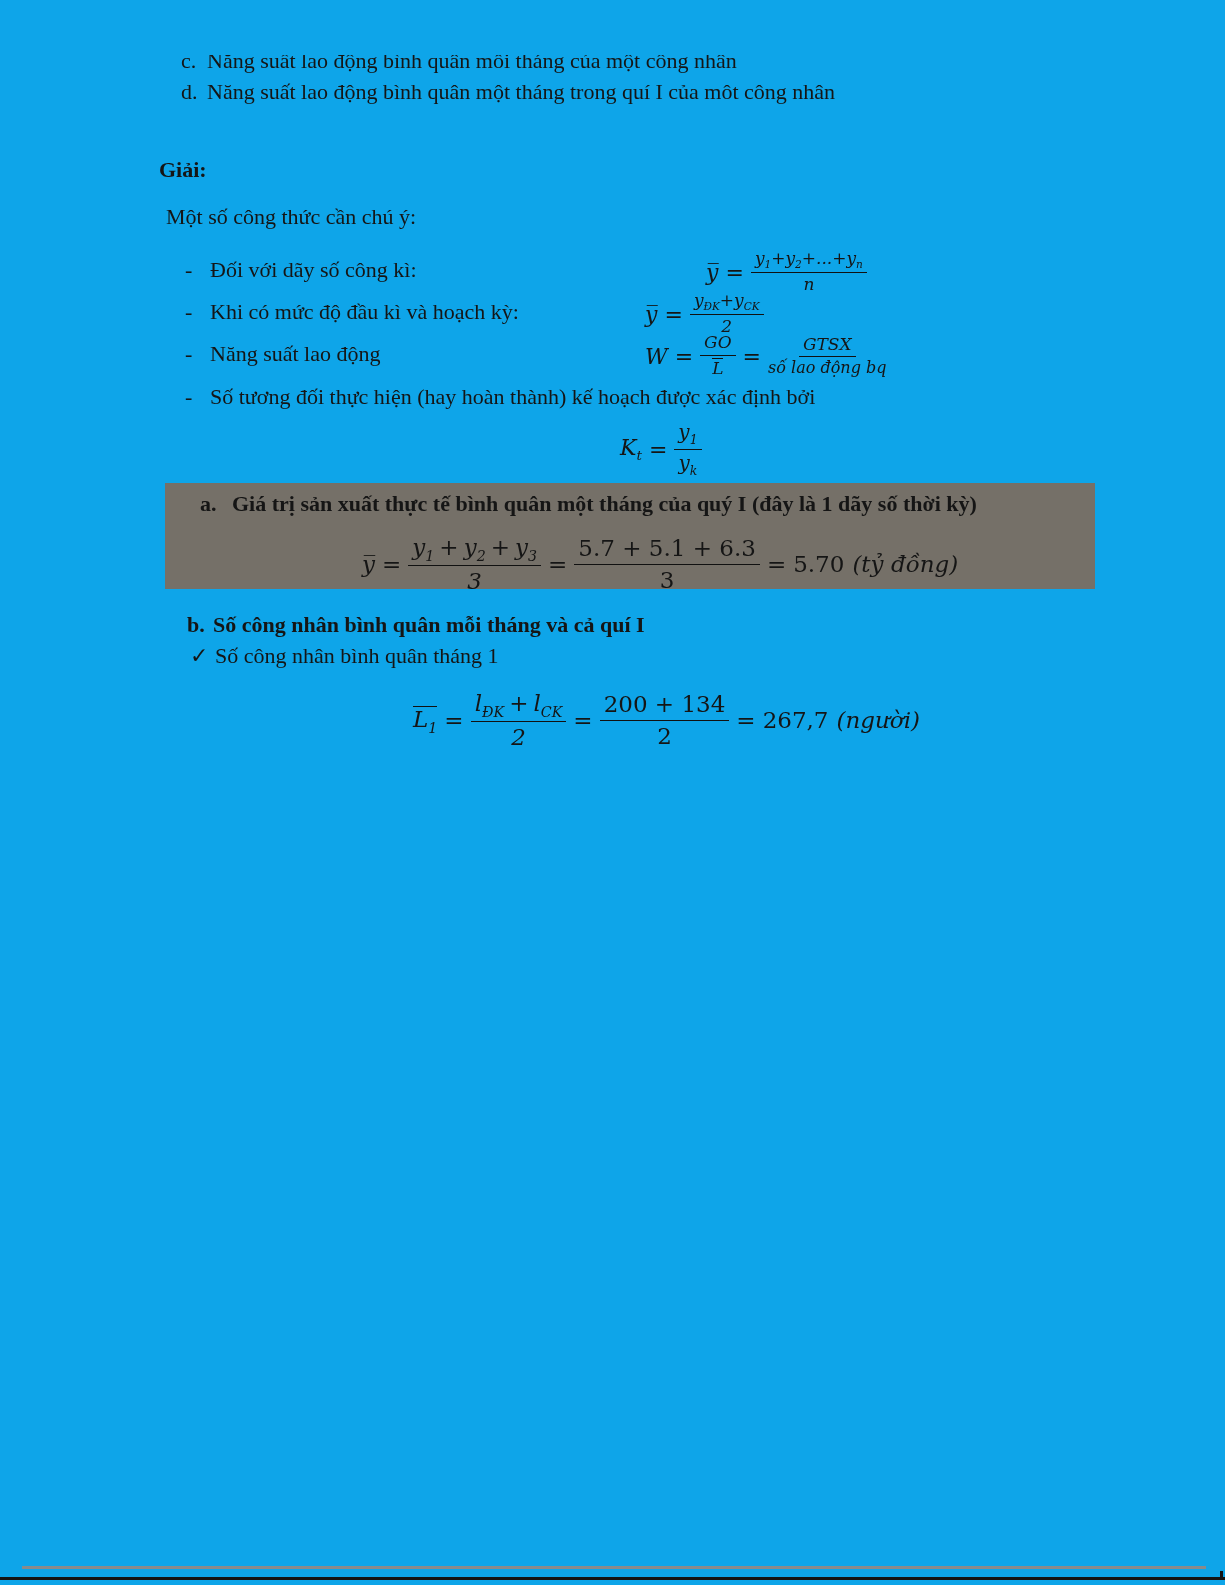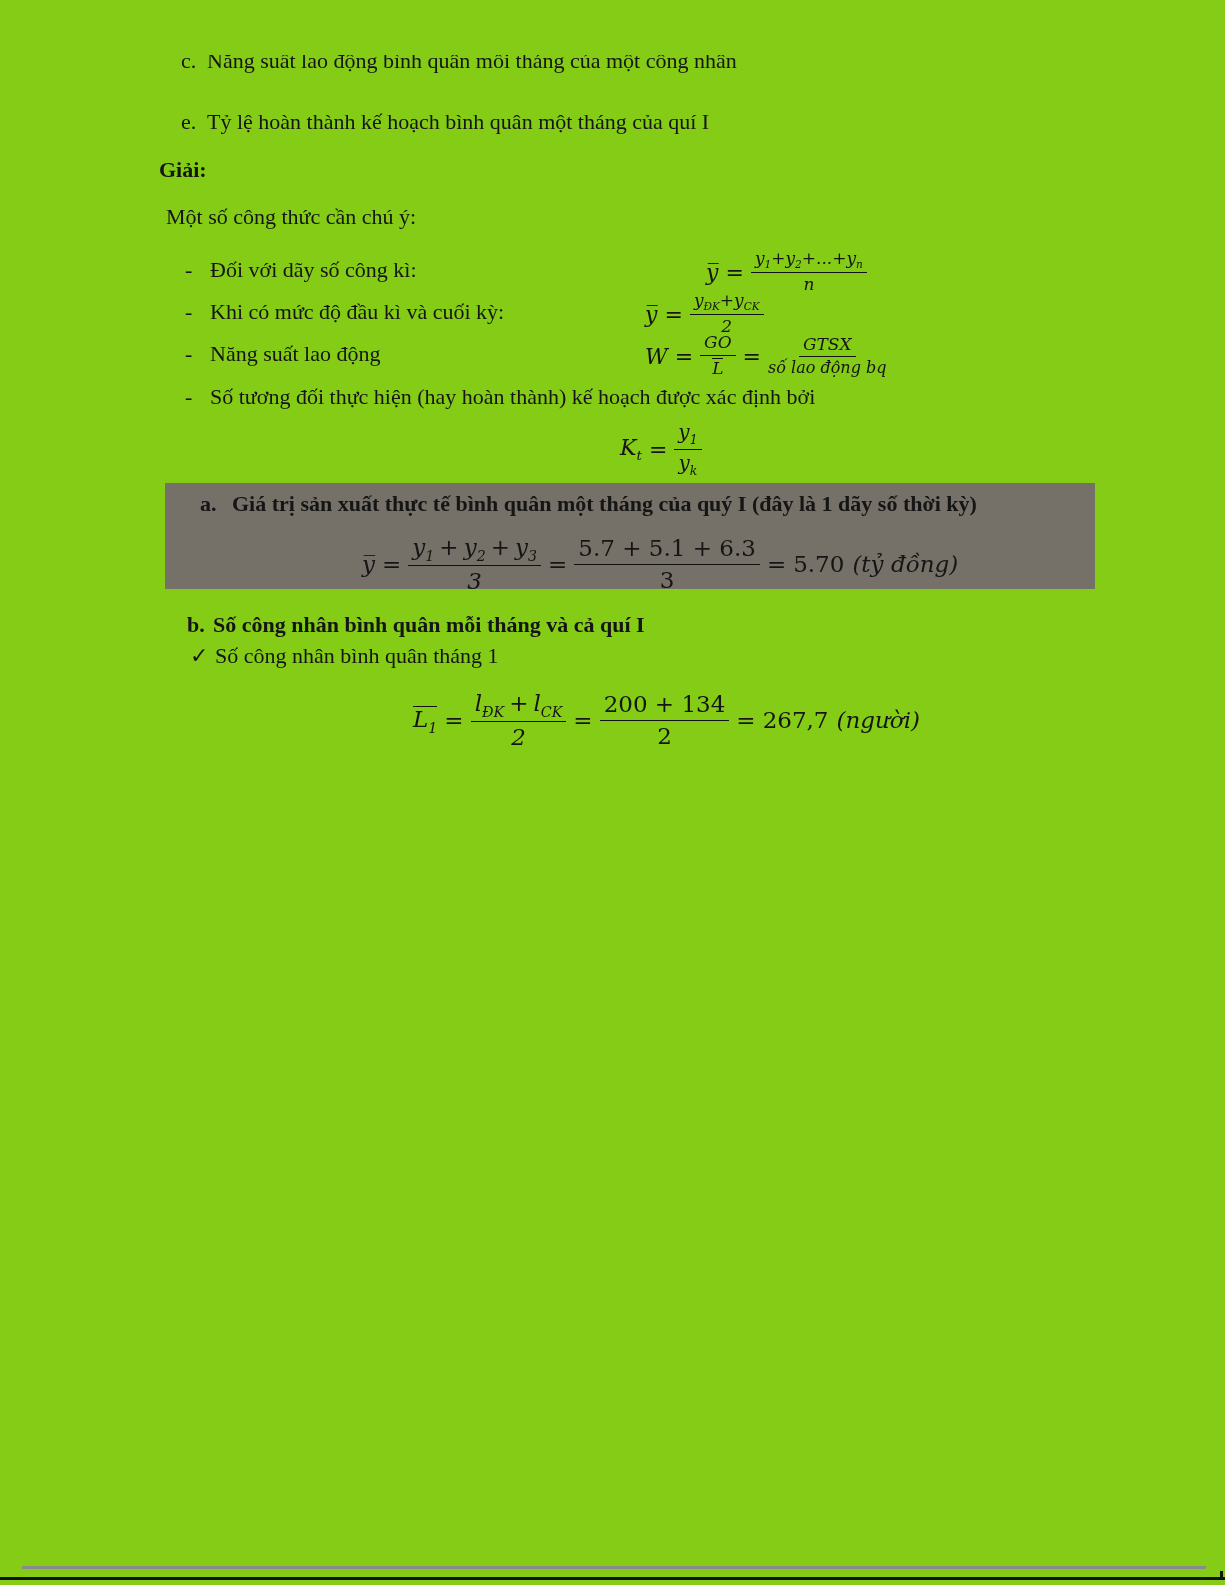--- a/index.html
+++ b/index.html
@@ -1,16 +1,16 @@
 <!DOCTYPE html>
 <html><head>
 <meta charset="utf-8">
 <style>
   html,body{margin:0;padding:0;background:#fff;}
-  .page{position:relative;width:1225px;height:1585px;background:#84cc16;overflow:hidden;
+  .page{position:relative;width:1225px;height:1585px;background:#0ea5e9;overflow:hidden;
         font-family:"Liberation Serif",serif;color:#151515;}
   .abs{position:absolute;}
   .txt{font-size:22px;line-height:26px;white-space:nowrap;}
   .bold{font-weight:bold;}
   .marker{display:inline-block;width:26px;}
   .marker-sm{display:inline-block;width:25px;}
   .cutline{position:absolute;height:24px;overflow:hidden;}
   .cutline .inner{position:relative;top:-7px;}
   
   .math{font-family:"DejaVu Serif",serif;font-style:italic;}
@@ -34,34 +34,34 @@
 <body>
 
 <div class="page">
 
   <div class="cutline txt" style="left:181px;top:55px;width:760px;">
     <div class="inner">
       <span class="marker">c.</span><span>Năng suất lao động bình quân mỗi tháng của một công nhân</span>
     </div>
   </div>
 
+  <div class="abs txt" style="left:181px;top:79px;">
+    <span class="marker">d.</span><span>Năng suất lao động bình quân một tháng trong quí I của môt công nhân</span>
+  </div>
 
-  <div class="abs txt" style="left:181px;top:109px;">
-    <span class="marker">e.</span><span>Tỷ lệ hoàn thành kế hoạch bình quân một tháng của quí I</span>
-  </div>
 
   <div class="abs txt bold" style="left:159px;top:157px;">Giải:</div>
 
   <div class="abs txt" style="left:166px;top:204px;">Một số công thức cần chú ý:</div>
 
   <div class="abs txt" style="left:185px;top:257px;">
     <span class="marker-sm">-</span><span>Đối với dãy số công kì:</span>
   </div>
   <div class="abs txt" style="left:185px;top:299px;">
-    <span class="marker-sm">-</span><span>Khi có mức độ đầu kì và cuối kỳ:</span>
+    <span class="marker-sm">-</span><span>Khi có mức độ đầu kì và hoạch kỳ:</span>
   </div>
   <div class="abs txt" style="left:185px;top:341px;">
     <span class="marker-sm">-</span><span>Năng suất lao động</span>
   </div>
   <div class="abs txt" style="left:185px;top:384px;">
     <span class="marker-sm">-</span><span>Số tương đối thực hiện (hay hoàn thành) kế hoạch được xác định bởi</span>
   </div>
 
   <div class="fmrow math fm-sm" style="left:706px;top:246px;height:52px;">
     <span>y̅</span>

